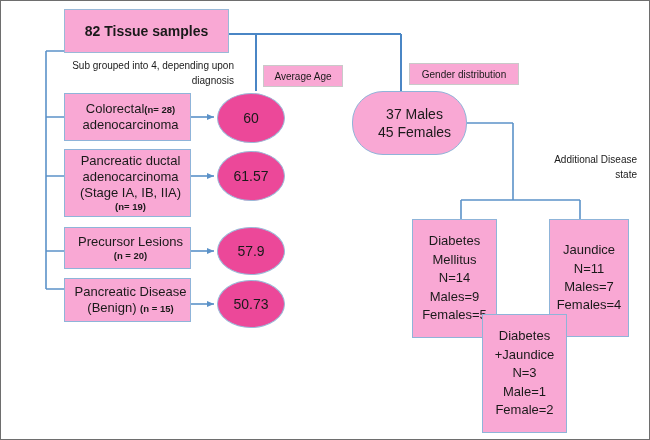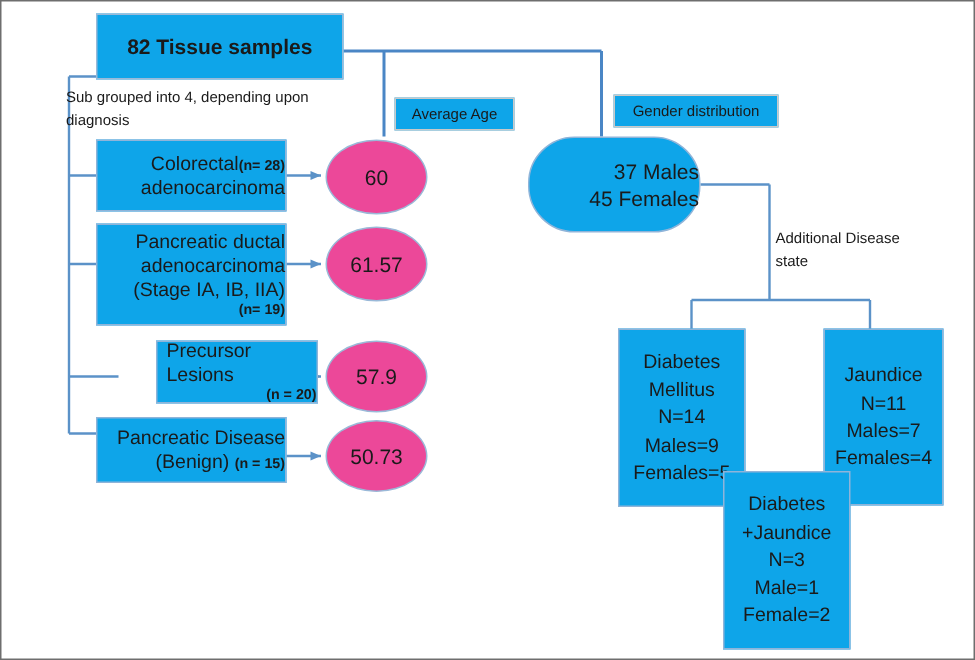--- a/index.html
+++ b/index.html
@@ -15,28 +15,28 @@
     border: 1px solid #6e6e6e;
     box-sizing: border-box;
     font-family: "Liberation Sans", sans-serif;
     color: #1a1a1a;
     overflow: hidden;
   }
   .box {
     position: absolute;
     box-sizing: border-box;
     border: 1px solid #8fb4d9;
-    background: #0ea5e9;
+    background: #f9a8d4;
     display: flex;
     flex-direction: column;
     justify-content: center;
     z-index: 5;
   }
   .box.center { align-items: center; text-align: center; }
-  .box.leftal { align-items: flex-end; text-align: left; padding-left: 6px; }
+  .box.leftal { align-items: center; text-align: left; padding-left: 6px; }
 
   .title-box {
     border: 1px solid #9ab9d8;
     font-weight: bold;
     font-size: 14px;
     align-items: center;
   }
   .label-box {
     border: 1px solid #c9c9c9;
     font-size: 10px;
@@ -60,20 +60,21 @@
     justify-content: center;
     font-size: 14px;
     z-index: 5;
   }
   .plain-text {
     position: absolute;
     font-size: 10px;
     line-height: 1.45;
     z-index: 6;
     color: #1a1a1a;
+    text-align: right;
   }
   svg.wires {
     position: absolute;
     left: 0; top: 0;
     width: 650px; height: 440px;
     z-index: 1;
     pointer-events: none;
   }
   .wire { stroke: #5b92c8; stroke-width: 1.6; fill: none; }
   .wire-thick { stroke: #4a86c5; stroke-width: 2; fill: none; }
@@ -144,21 +145,21 @@
     <div>adenocarcinoma</div>
   </div>
 
   <div class="box cat-box leftal" style="left:63px; top:148px; width:127px; height:68px;">
     <div>Pancreatic ductal</div>
     <div>adenocarcinoma</div>
     <div>(Stage IA, IB, IIA)</div>
     <div class="small">(n= 19)</div>
   </div>
 
-  <div class="box cat-box leftal" style="left:63px; top:226px; width:108px; height:42px;margin-left:40px;">
+  <div class="box cat-box leftal" style="left:63px; top:226px; width:127px; height:42px;">
     <div>Precursor Lesions</div>
     <div class="small">(n = 20)</div>
   </div>
 
   <div class="box cat-box leftal" style="left:63px; top:277px; width:127px; height:44px;">
     <div>Pancreatic Disease</div>
     <div>
       <span>(Benign)</span>
       <span class="small">(n = 15)</span>
     </div>

